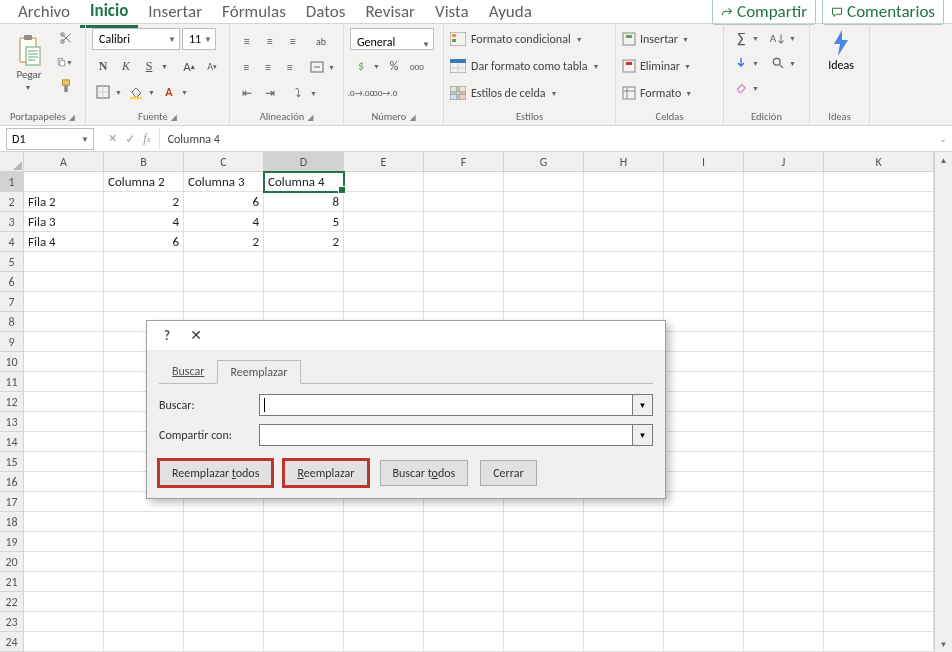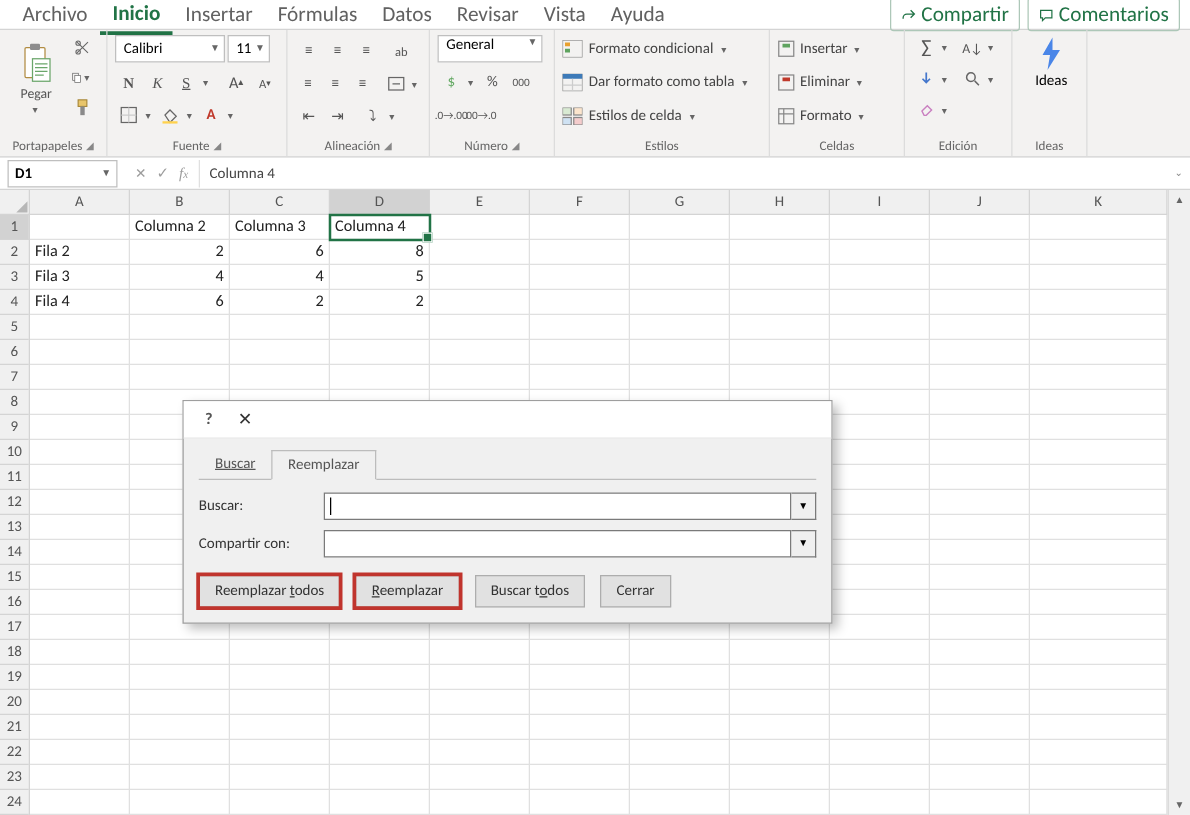--- a/index.html
+++ b/index.html
@@ -29,28 +29,28 @@
     .size-combo { border: 1px solid #bfbfbf; background: #fff; height: 22px; padding: 0 14px 0 6px; font-size: 12px; display: flex; align-items: center; position: relative; width: 34px; }
     .combo-arrow { position: absolute; right: 3px; font-size: 8px; color: #666; }
     .btn-row { display: flex; gap: 1px; margin-top: 3px; }
     .rb { width: 22px; height: 20px; display: flex; align-items: center; justify-content: center; font-size: 12px; color: #555; }
     .rb.bold { font-weight: bold; font-family: 'Times New Roman', serif; }
     .rb.italic { font-style: italic; font-family: 'Times New Roman', serif; }
     .rb.underline { text-decoration: underline; font-family: 'Times New Roman', serif; }
     .drop { font-size: 7px; color: #666; margin-left: -2px; padding: 0 2px; display: inline-flex; align-items: center; }
     .stack { display: flex; flex-direction: column; gap: 3px; }
     .hstack { display: flex; align-items: center; gap: 0; }
-    .number-combo { border: 1px solid #bfbfbf; background: #fff; height: 22px; padding: 0 18px 0 6px; width: 84px; display: flex; align-items: flex-start; position: relative; }
+    .number-combo { border: 1px solid #bfbfbf; background: #fff; height: 22px; padding: 0 18px 0 6px; width: 84px; display: flex; align-items: flex-end; position: relative; }
     .styles-row { display: flex; align-items: center; gap: 5px; height: 22px; font-size: 12px; color: #444; }
     .cells-row { display: flex; align-items: center; gap: 4px; height: 22px; font-size: 12px; color: #444; }
     .ideas-btn { display: flex; flex-direction: column; align-items: center; justify-content: center; width: 50px; }
 
     
     .fbar { display: flex; align-items: center; height: 26px; border-bottom: 1px solid #d4d4d4; }
-    .namebox { width: 88px; height: 22px; border: 1px solid #bfbfbf; margin: 0 6px; display: flex; align-items: center; padding: 0 5px; font-size: 12px; position: relative; font-weight: bold; }
+    .namebox { width: 88px; height: 22px; border: 1px solid #bfbfbf; margin: 0 6px; display: flex; align-items: center; padding: 0 5px; font-size: 12px; position: relative; }
     .namebox .combo-arrow { right: 4px; }
     .fx-icons { display: flex; align-items: center; gap: 8px; padding: 0 8px; color: #9d9d9d; border-right: 1px solid #e0e0e0; height: 22px; }
     .formula-content { flex: 1; padding: 0 8px; color: #444; }
     .fbar-expand { width: 18px; text-align: center; color: #888; font-size: 8px; }
 
     
     .sheet { position: relative; display: flex; height: calc(652px - 24px - 102px - 26px); }
     .rownums { width: 24px; background: #f0f0f0; border-right: 1px solid #d4d4d4; }
     .colhdrs { display: flex; height: 20px; background: #f0f0f0; border-bottom: 1px solid #d4d4d4; }
     .corner { width: 24px; height: 20px; background: #f0f0f0; border-right: 1px solid #d4d4d4; border-bottom: 1px solid #d4d4d4; display:flex; align-items:flex-end; justify-content:flex-end; }

